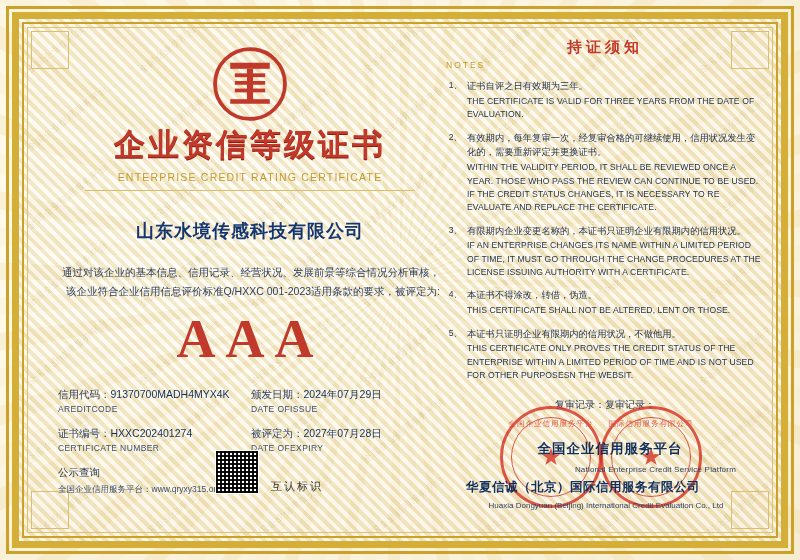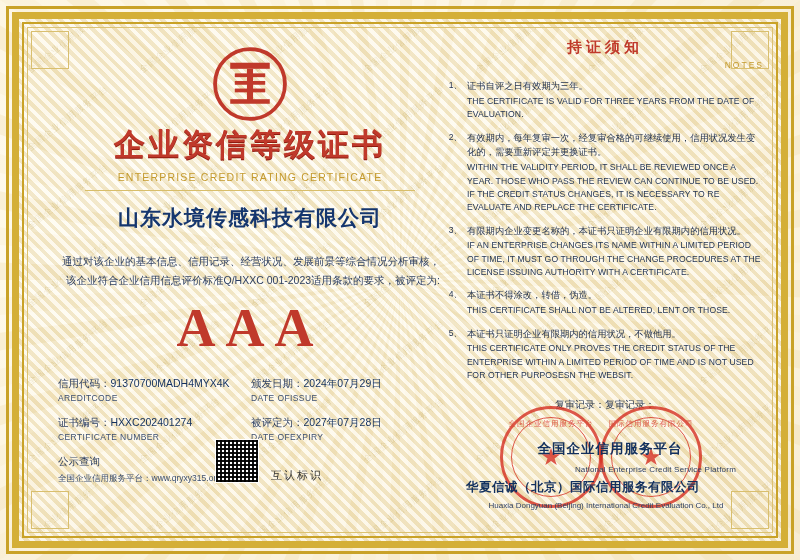--- a/index.html
+++ b/index.html
@@ -82,21 +82,21 @@
     text-shadow:0 1px 0 #8e1b10;
     font-family:"Liberation Sans",sans-serif;
   }
   .title-en{
     font-size:10.5px;letter-spacing:1.2px;color:#c49a2e;margin-top:5px;
   }
   .rule{
     width:330px;height:1px;background:#d8be6a;margin:7px auto 0;
   }
   .company{
-    font-size:21px;font-weight:bold;color:#15366e;margin-top:13px;letter-spacing:1px;
+    font-size:18px;font-weight:bold;color:#15366e;margin-top:28px;letter-spacing:1px;
   }
   .desc{
     margin:20px 20px 0 22px;text-align:right;font-size:10.5px;line-height:1.85;
     color:#2d3f62;
   }
   .grade{
     margin-top:6px;font-size:54px;font-weight:bold;color:#c0392b;letter-spacing:10px;
     font-family:"Liberation Serif",serif;
   }
   .fields{
@@ -123,21 +123,21 @@
   .cnac-sub{text-align:center;font-size:11px;color:#333;margin-top:3px;letter-spacing:2px;}
 
   
   .right{
     position:absolute;right:6px;top:8px;width:318px;
   }
   .notes-title{
     text-align:center;color:#c0392b;font-size:15px;font-weight:bold;letter-spacing:4px;
   }
   .notes-sub{
-    text-align:right;color:#c49a2e;font-size:8.5px;letter-spacing:2px;margin-top:3px;
+    text-align:left;color:#c49a2e;font-size:8.5px;letter-spacing:2px;margin-top:3px;
   }
   .note{display:flex;margin-top:9px;font-size:8.6px;line-height:1.55;color:#1f2f4d;}
   .note .num{width:16px;flex:none;text-align:right;padding-right:5px;}
   .note .body .cn{font-size:9.3px;line-height:1.6;color:#1f2f4d;}
   .note .body .en{margin-top:1px;letter-spacing:.1px;color:#243655;}
 
   .review{display:flex;justify-content:center;margin-top:16px;padding:0 8px;}
   .review div{font-size:10px;color:#1f2f4d;}
 
   

